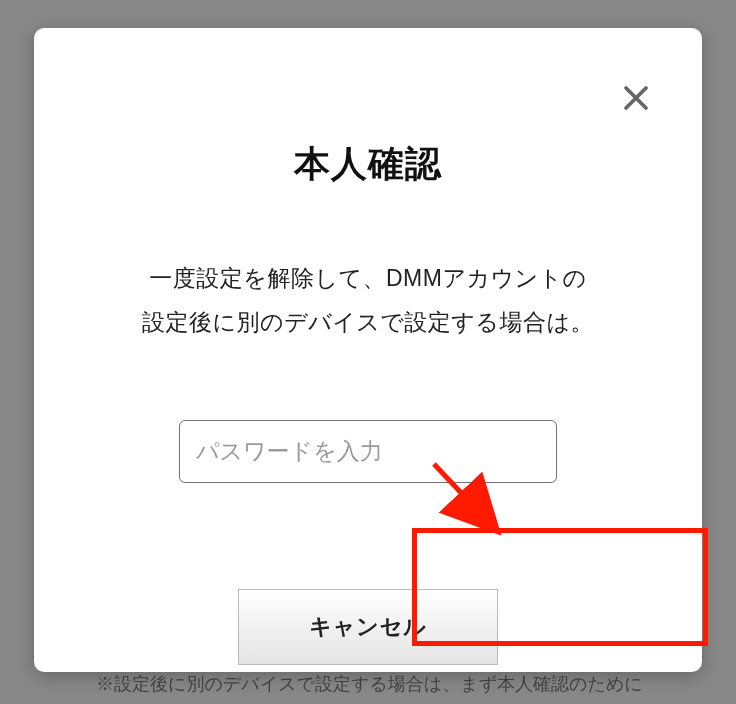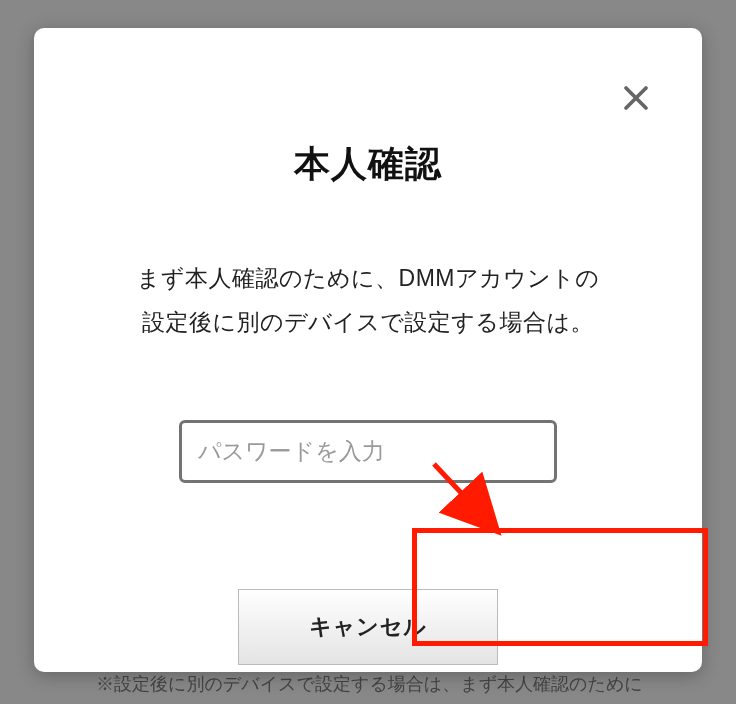--- a/index.html
+++ b/index.html
@@ -71,21 +71,21 @@
       letter-spacing: 0.5px;
     }
     .input-wrap {
       display: flex;
       justify-content: center;
       margin-top: 76px;
     }
     .password-input {
       width: 378px;
       height: 63px;
-      border: 3px solid #737373;
+      border: 1px solid #737373;
       border-radius: 6px;
       font-size: 23px;
       padding: 0 16px;
       color: #222;
       outline: none;
     }
     .password-input::placeholder {
       color: #9a9a9a;
     }
     .button-row {
@@ -146,21 +146,21 @@
   <div class="close-btn">
     <svg viewBox="0 0 24 24">
       <line x1="4" y1="4" x2="20" y2="20" stroke="#666" stroke-width="3" stroke-linecap="round"></line>
       <line x1="20" y1="4" x2="4" y2="20" stroke="#666" stroke-width="3" stroke-linecap="round"></line>
     </svg>
   </div>
 
   <h1 class="title">本人確認</h1>
 
   <div class="description">
-    <div>まず本人確認のために、DMMアカウントの</div>
+    <div>一度設定を解除して、DMMアカウントの</div>
     <div>設定後に別のデバイスで設定する場合は。</div>
   </div>
 
   <div class="input-wrap">
     <input type="password" class="password-input" placeholder="パスワードを入力" style="">
   </div>
 
   <div class="button-row">
     <button class="btn">
       <span>キャンセル</span>

